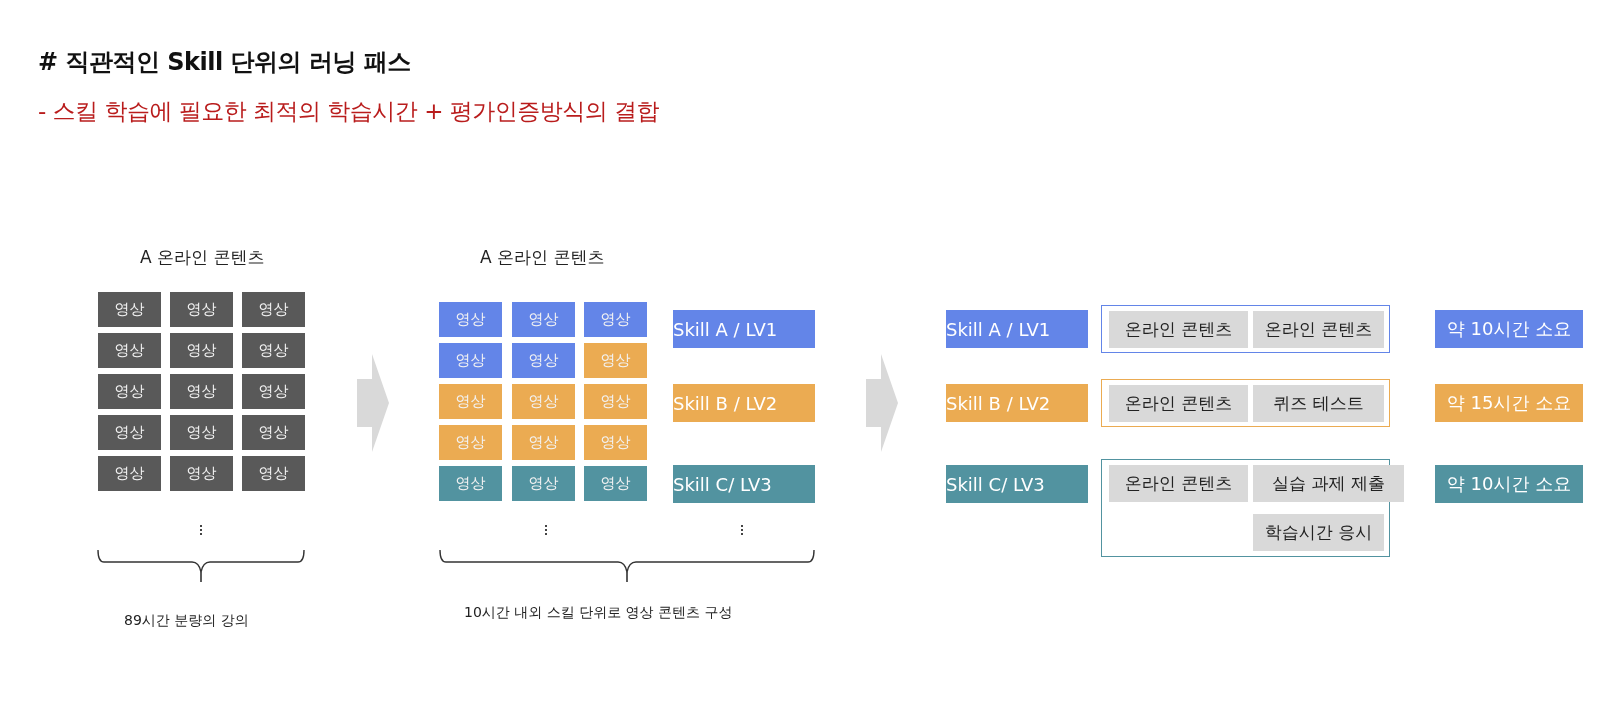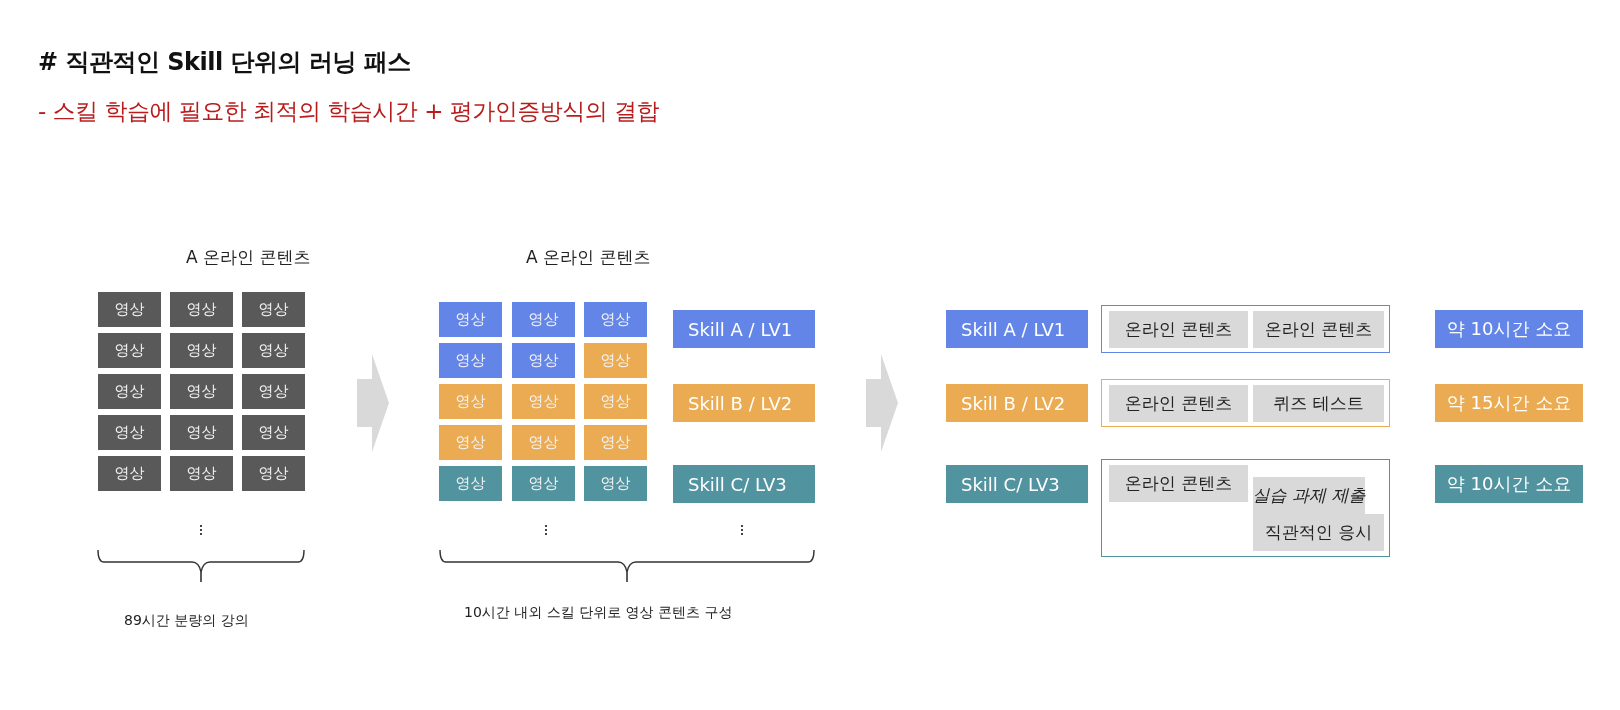--- a/index.html
+++ b/index.html
@@ -1,27 +1,27 @@
 <!DOCTYPE html>
 <html><head>
   <meta charset="utf-8">
   <style>
     * { box-sizing: border-box; margin: 0; padding: 0; }
     html, body { width: 1620px; height: 710px; background: #ffffff; overflow: hidden; }
     body { position: relative; font-family: "DejaVu Sans", "Liberation Sans", sans-serif; color: #1a1a1a; }
     .abs { position: absolute; }
     .title { left: 38px; top: 46px; font-size: 24px; font-weight: bold; color: #111; letter-spacing: -0.5px; }
     .subtitle { left: 38px; top: 96px; font-size: 23px; color: #b91c1c; letter-spacing: -0.5px; }
-    .col-label { font-size: 17px; color: #222; white-space: nowrap; margin-left: 46px; }
+    .col-label { font-size: 17px; color: #222; white-space: nowrap; }
     .tile { position: absolute; width: 63px; height: 35px; display: flex; align-items: center; justify-content: center; font-size: 15px; color: #f2f2f2; }
     .tile.dark { background: #595959; }
     .tile.blue { background: #6385e8; }
     .tile.orange { background: #ebab52; }
     .tile.teal { background: #5293a0; }
-    .skill { position: absolute; display: flex; align-items: center; padding-left: 15px; font-size: 18px; color: #ffffff; white-space: nowrap; }
+    .skill { position: absolute; display: flex; align-items: center; font-size: 18px; color: #ffffff; white-space: nowrap; }
     .skill.blue { background: #6385e8; }
     .skill.orange { background: #ebab52; }
     .skill.teal { background: #5293a0; }
     .dots { position: absolute; width: 4px; display: flex; flex-direction: column; gap: 2px; align-items: center; }
     .dots i { display: block; width: 2px; height: 2px; background: #444; }
     .bracket { position: absolute; }
     .bottom-label { position: absolute; font-size: 14px; color: #222; white-space: nowrap; }
     .arrow { position: absolute; }
     .group-box { position: absolute; background: #fff; }
     .method { position: absolute; background: #d9d9d9; display: flex; align-items: center; justify-content: center; font-size: 17px; color: #222; white-space: nowrap; }
@@ -145,17 +145,17 @@
     <div class="group-box" style="left:1101px; top:379px; width:289px; height:48px; border:1.5px solid #ebab52;"></div>
     <div class="method" style="left:1109px; top:385px; width:139px; height:37px;">온라인 콘텐츠</div>
     <div class="method" style="left:1253px; top:385px; width:131px; height:37px;">퀴즈 테스트</div>
     <div class="duration" style="left:1435px; top:384px; width:148px; height:38px; background:#ebab52;">약 15시간 소요</div>
   </div>
 
   <div>
     <div class="skill teal" style="left:946px; top:465px; width:142px; height:38px;">Skill C/ LV3</div>
     <div class="group-box" style="left:1101px; top:459px; width:289px; height:98px; border:1.5px solid #5293a0;"></div>
     <div class="method" style="left:1109px; top:465px; width:139px; height:37px;">온라인 콘텐츠</div>
-    <div class="method" style="left:1253px; top:477px; width:112px; height:37px;font-style:italic;">실습 과제 제출</div>
-    <div class="method" style="left:1253px; top:514px; width:131px; height:37px;">직관적인 응시</div>
+    <div class="method" style="left:1253px; top:465px; width:151px; height:37px;">실습 과제 제출</div>
+    <div class="method" style="left:1253px; top:514px; width:131px; height:37px;">학습시간 응시</div>
     <div class="duration" style="left:1435px; top:465px; width:148px; height:38px; background:#5293a0;">약 10시간 소요</div>
   </div>
 </div>
 
 </body></html>

